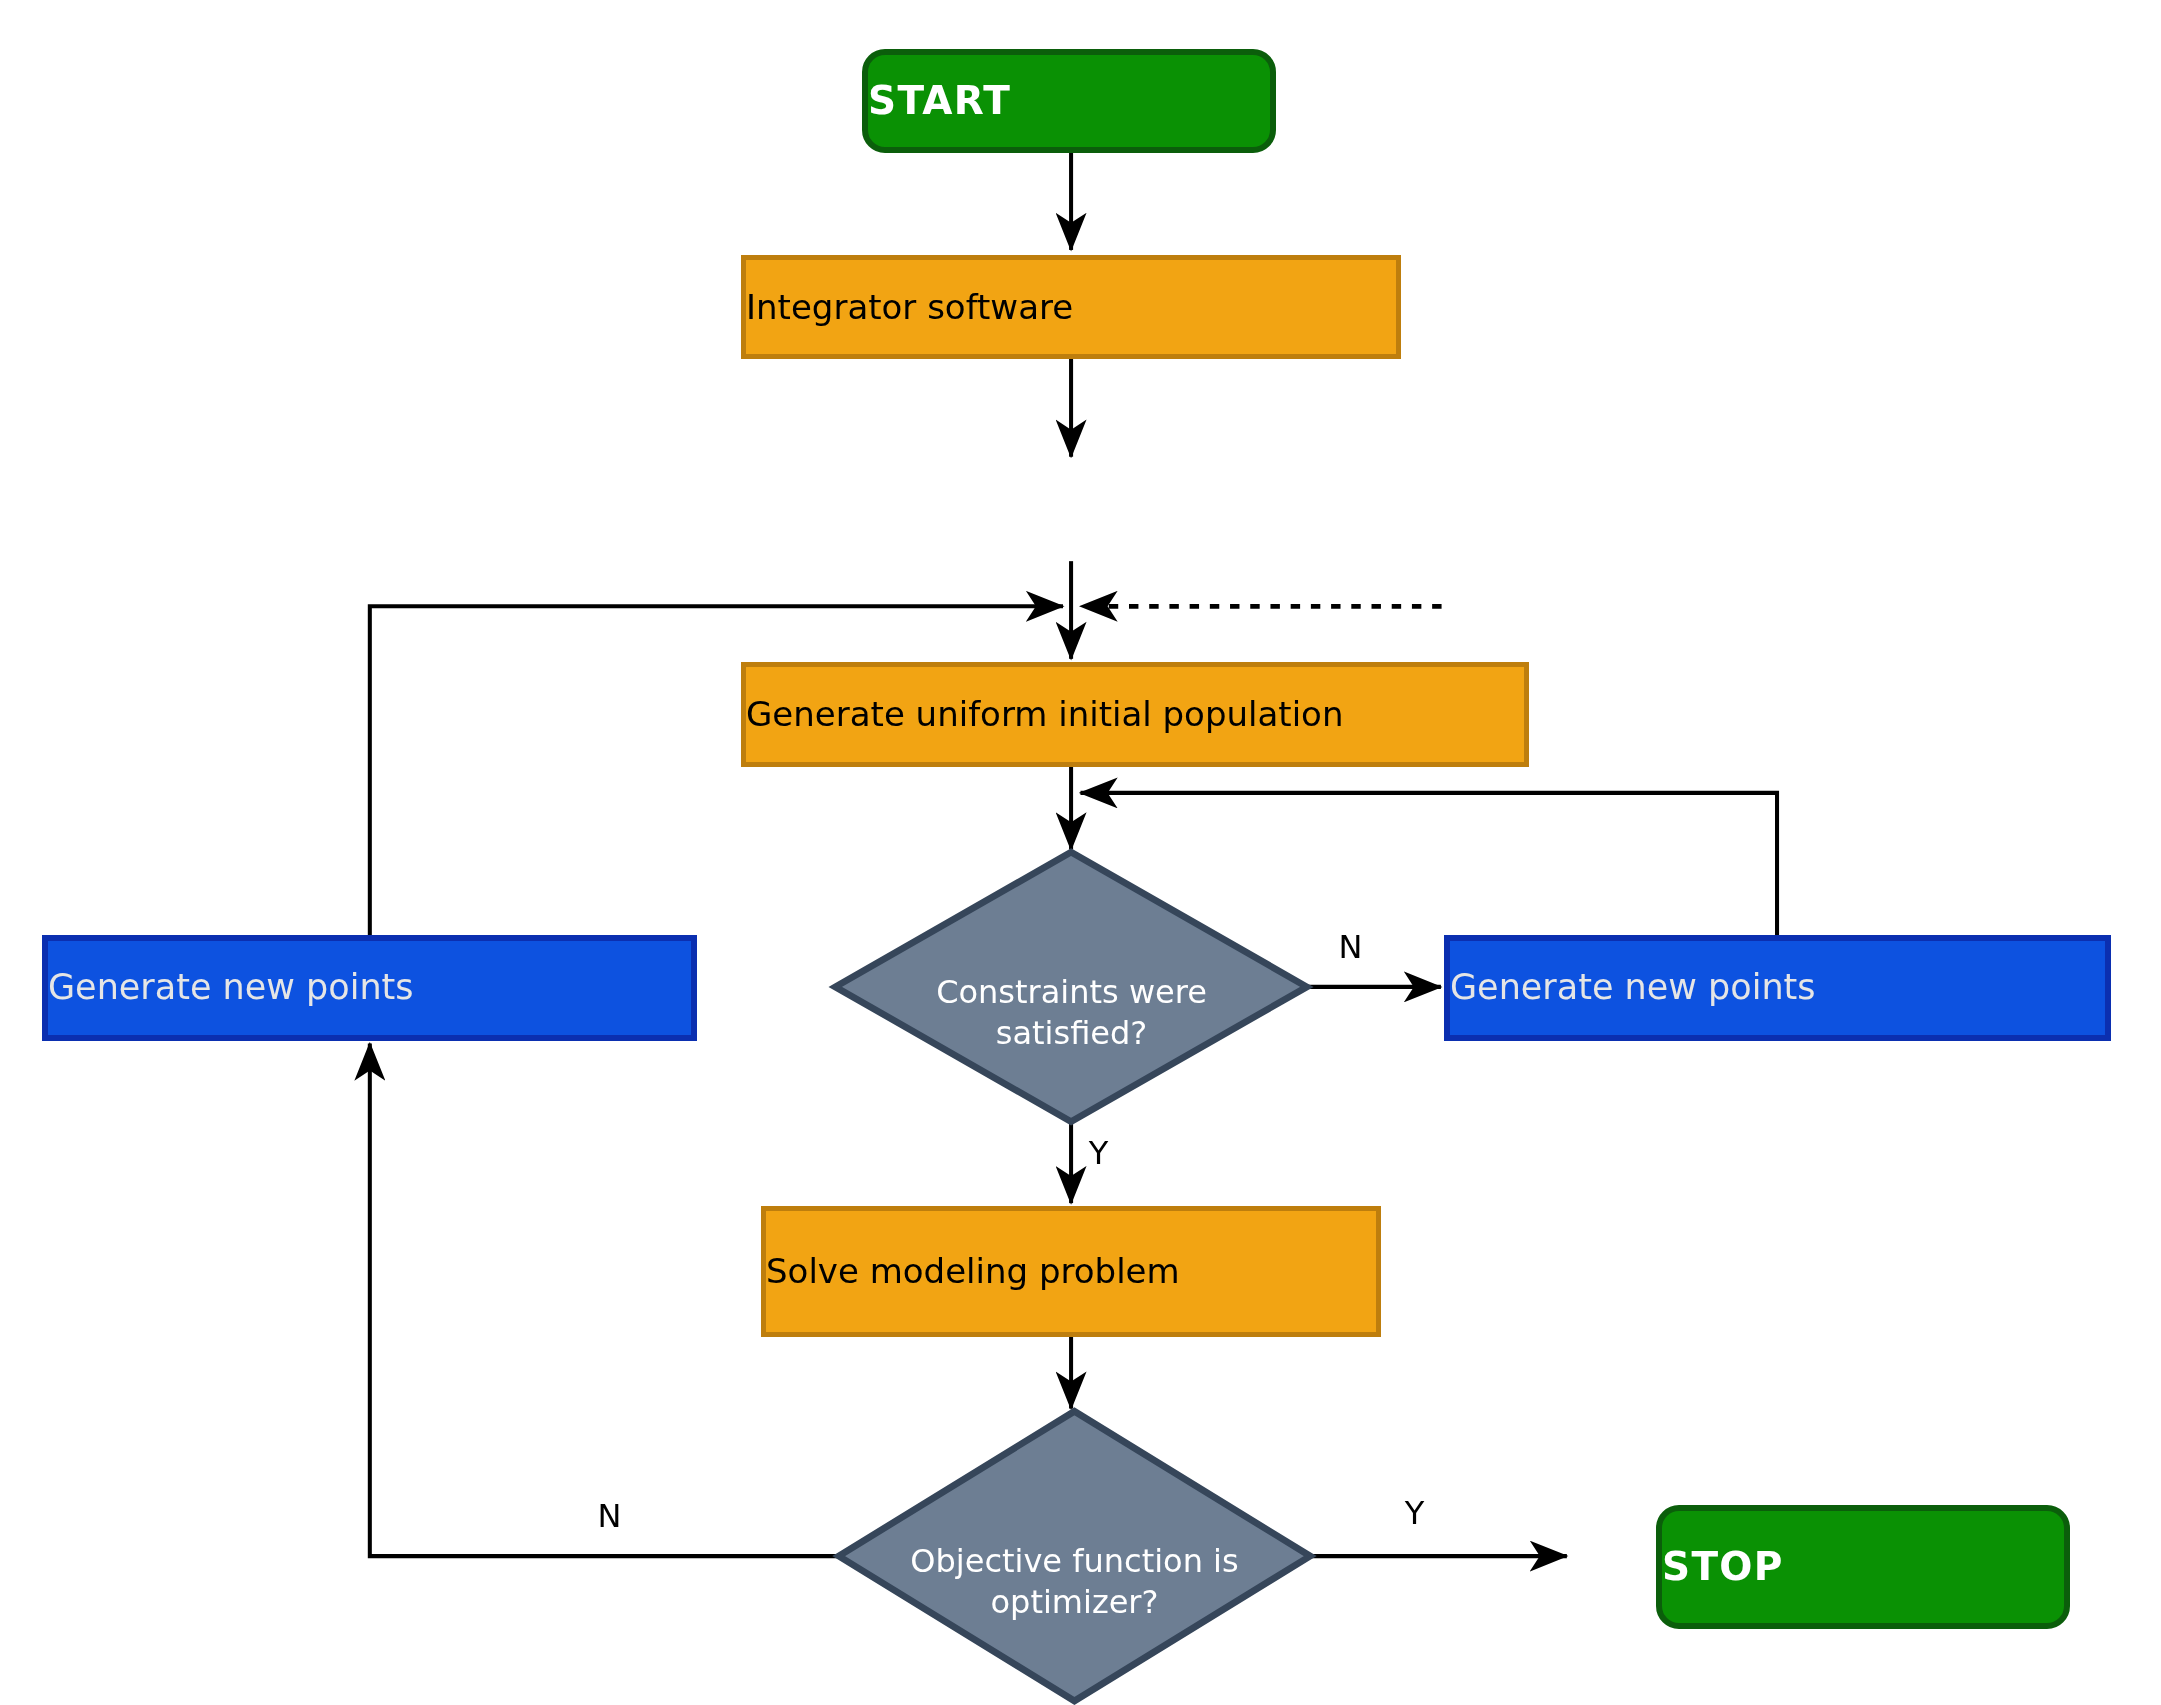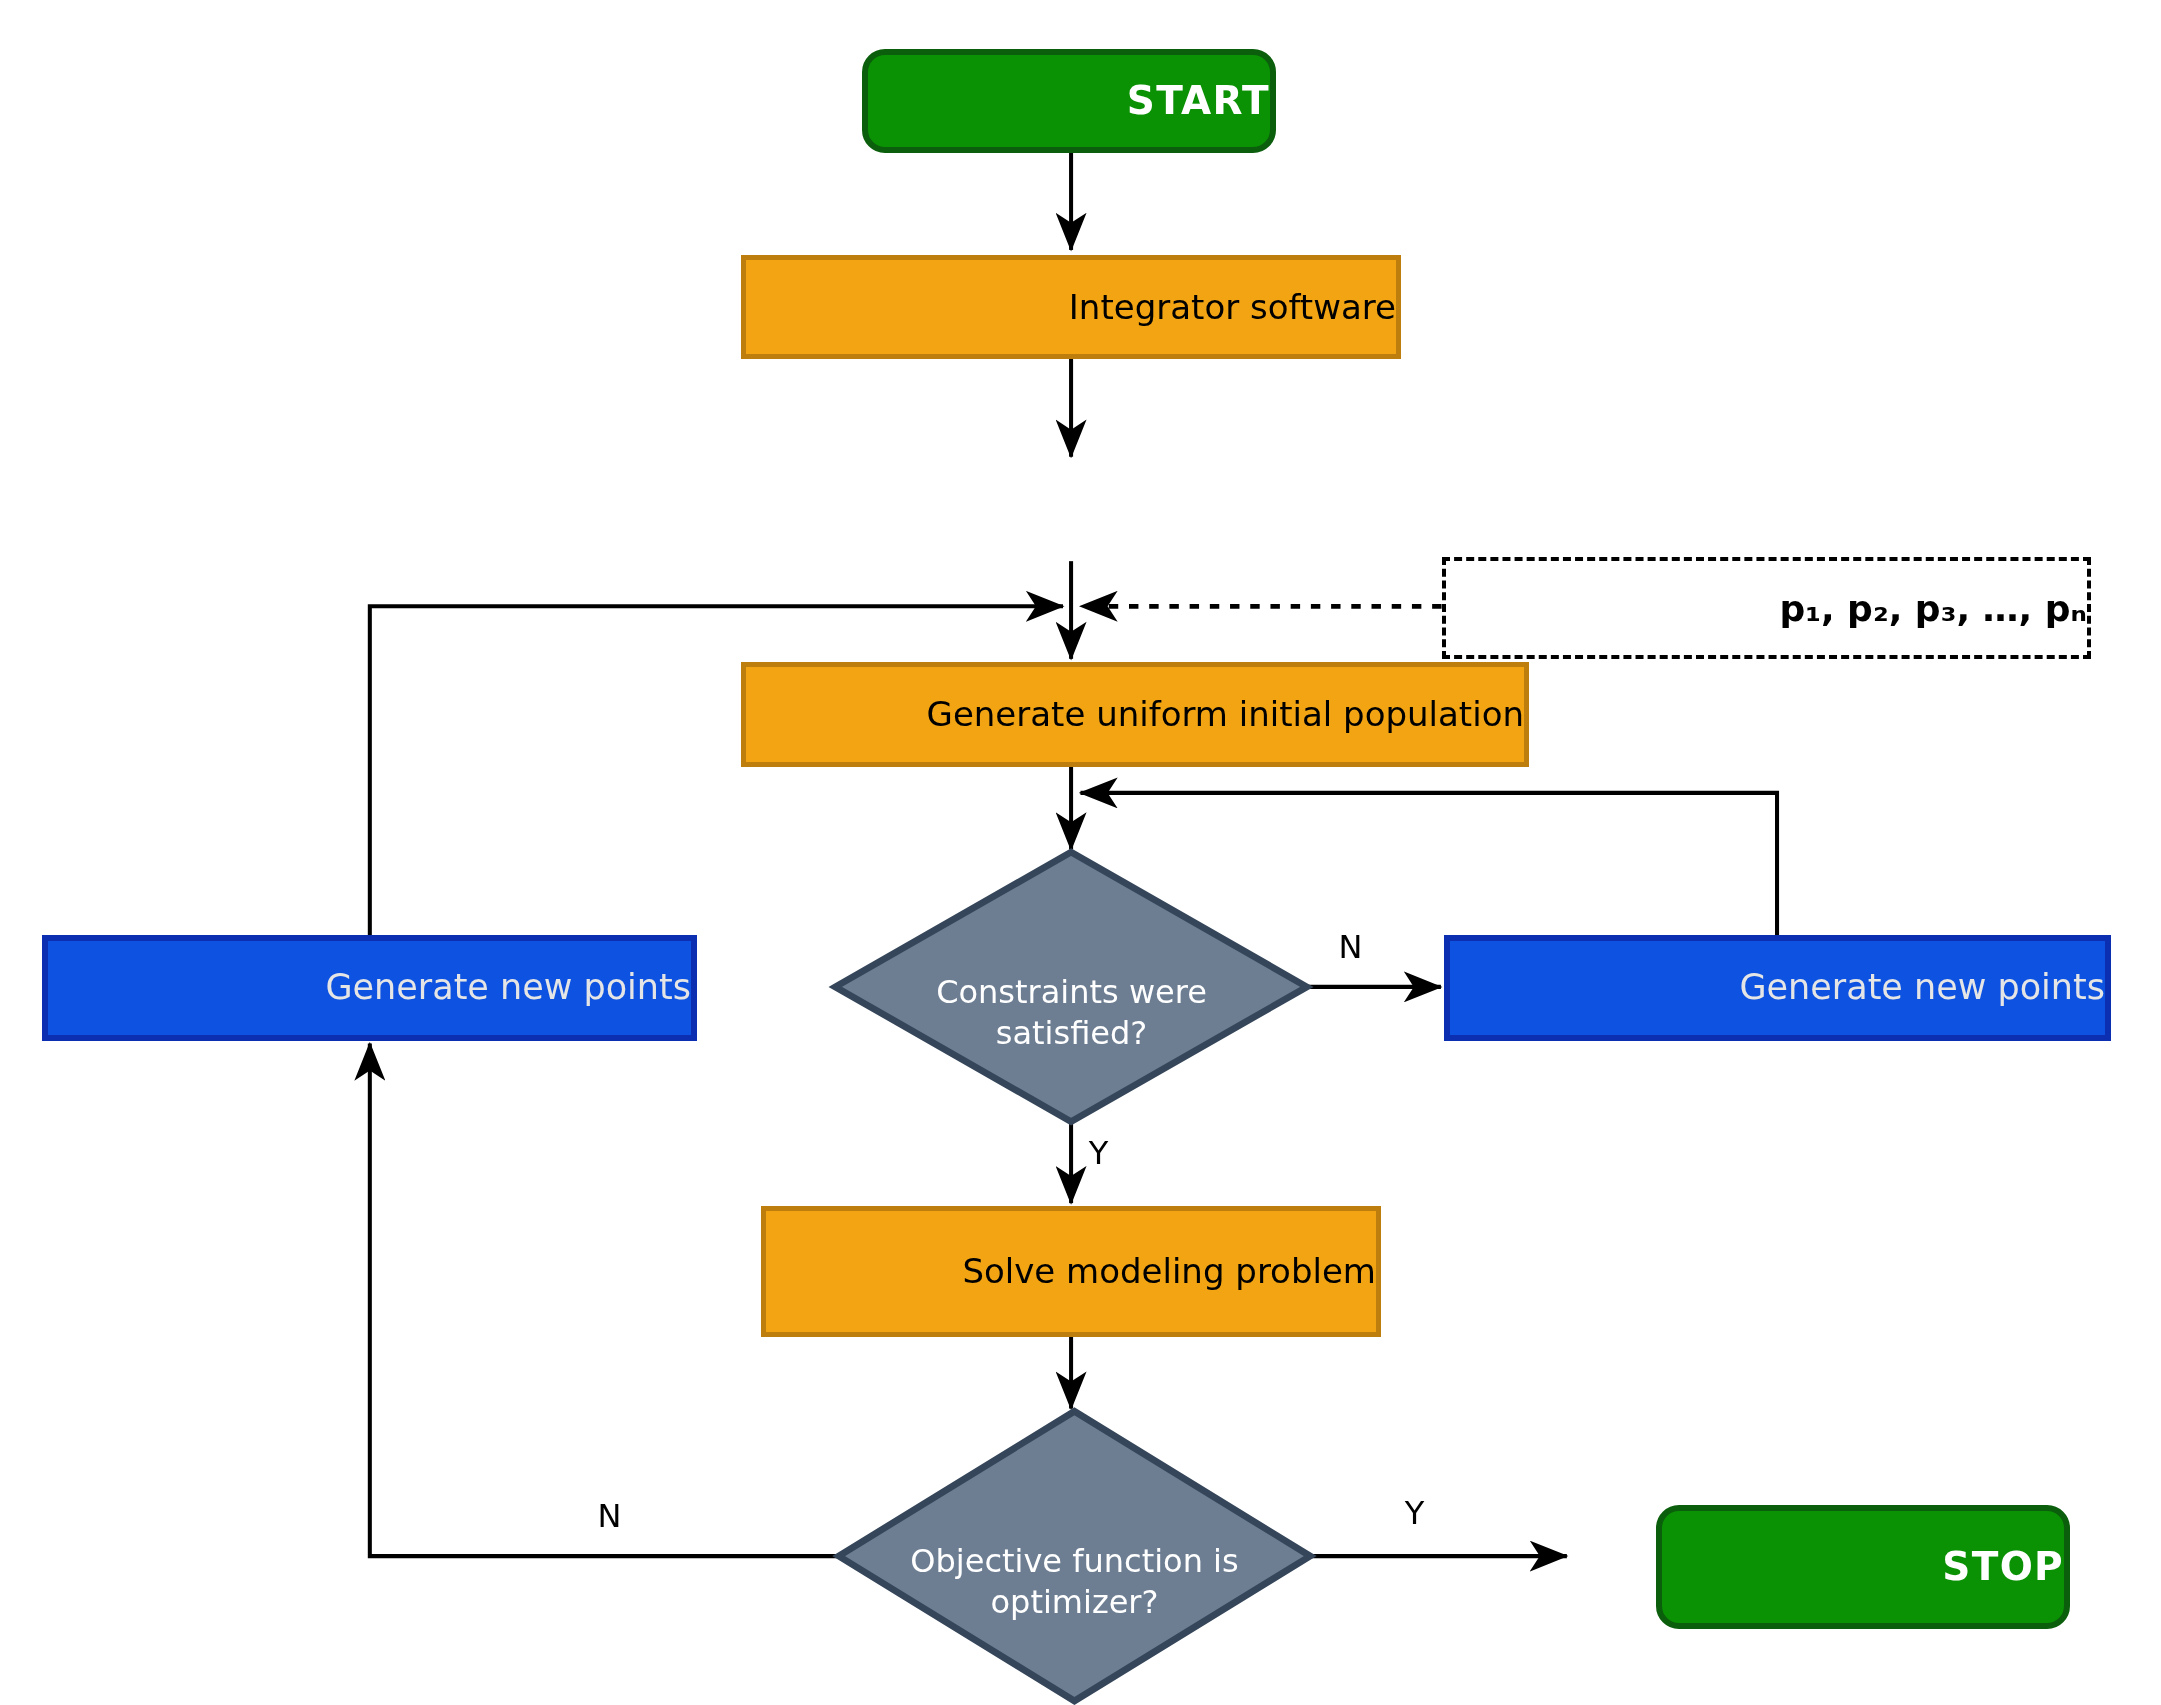--- a/index.html
+++ b/index.html
@@ -8,21 +8,21 @@
     width:2161px; height:1705px;
     background:#ffffff;
     font-family:"DejaVu Sans","Liberation Sans",sans-serif;
     overflow:hidden;
   }
   .layer { position:absolute; left:0; top:0; }
 
   
   .node {
     position:absolute;
-    display:flex; align-items:center; justify-content:flex-end;
+    display:flex; align-items:center; justify-content:flex-start;
     text-align:center;
     box-sizing:border-box;
     line-height:1.25;
   }
   .terminator {
     background:var(--terminator-fill);
     border:6px solid var(--terminator-border);
     border-radius:23px;
     color:#ffffff;
     font-weight:bold;
@@ -101,23 +101,20 @@
 
   <div class="node terminator" style="left:862px; top:49px; width:414px; height:104px;">
     <span>START</span>
   </div>
 
   <div class="node process" style="left:741px; top:255px; width:660px; height:104px;">
     <span>Integrator software</span>
   </div>
 
 
-  <div class="node dashedbox" style="left:1442px; top:557px; width:649px; height:102px;">
-    <span>p₁, p₂, p₃, …, pₙ</span>
-  </div>
 
   <div class="node process" style="left:741px; top:662px; width:788px; height:105px;">
     <span>Generate uniform initial population</span>
   </div>
 
   <div class="decision-text" style="left:876px; top:920px; width:391px; height:135px;">
     <span>Constraints were satisfied?</span>
   </div>
 
   <div class="node loopbox" style="left:42px; top:935px; width:655px; height:106px;">

